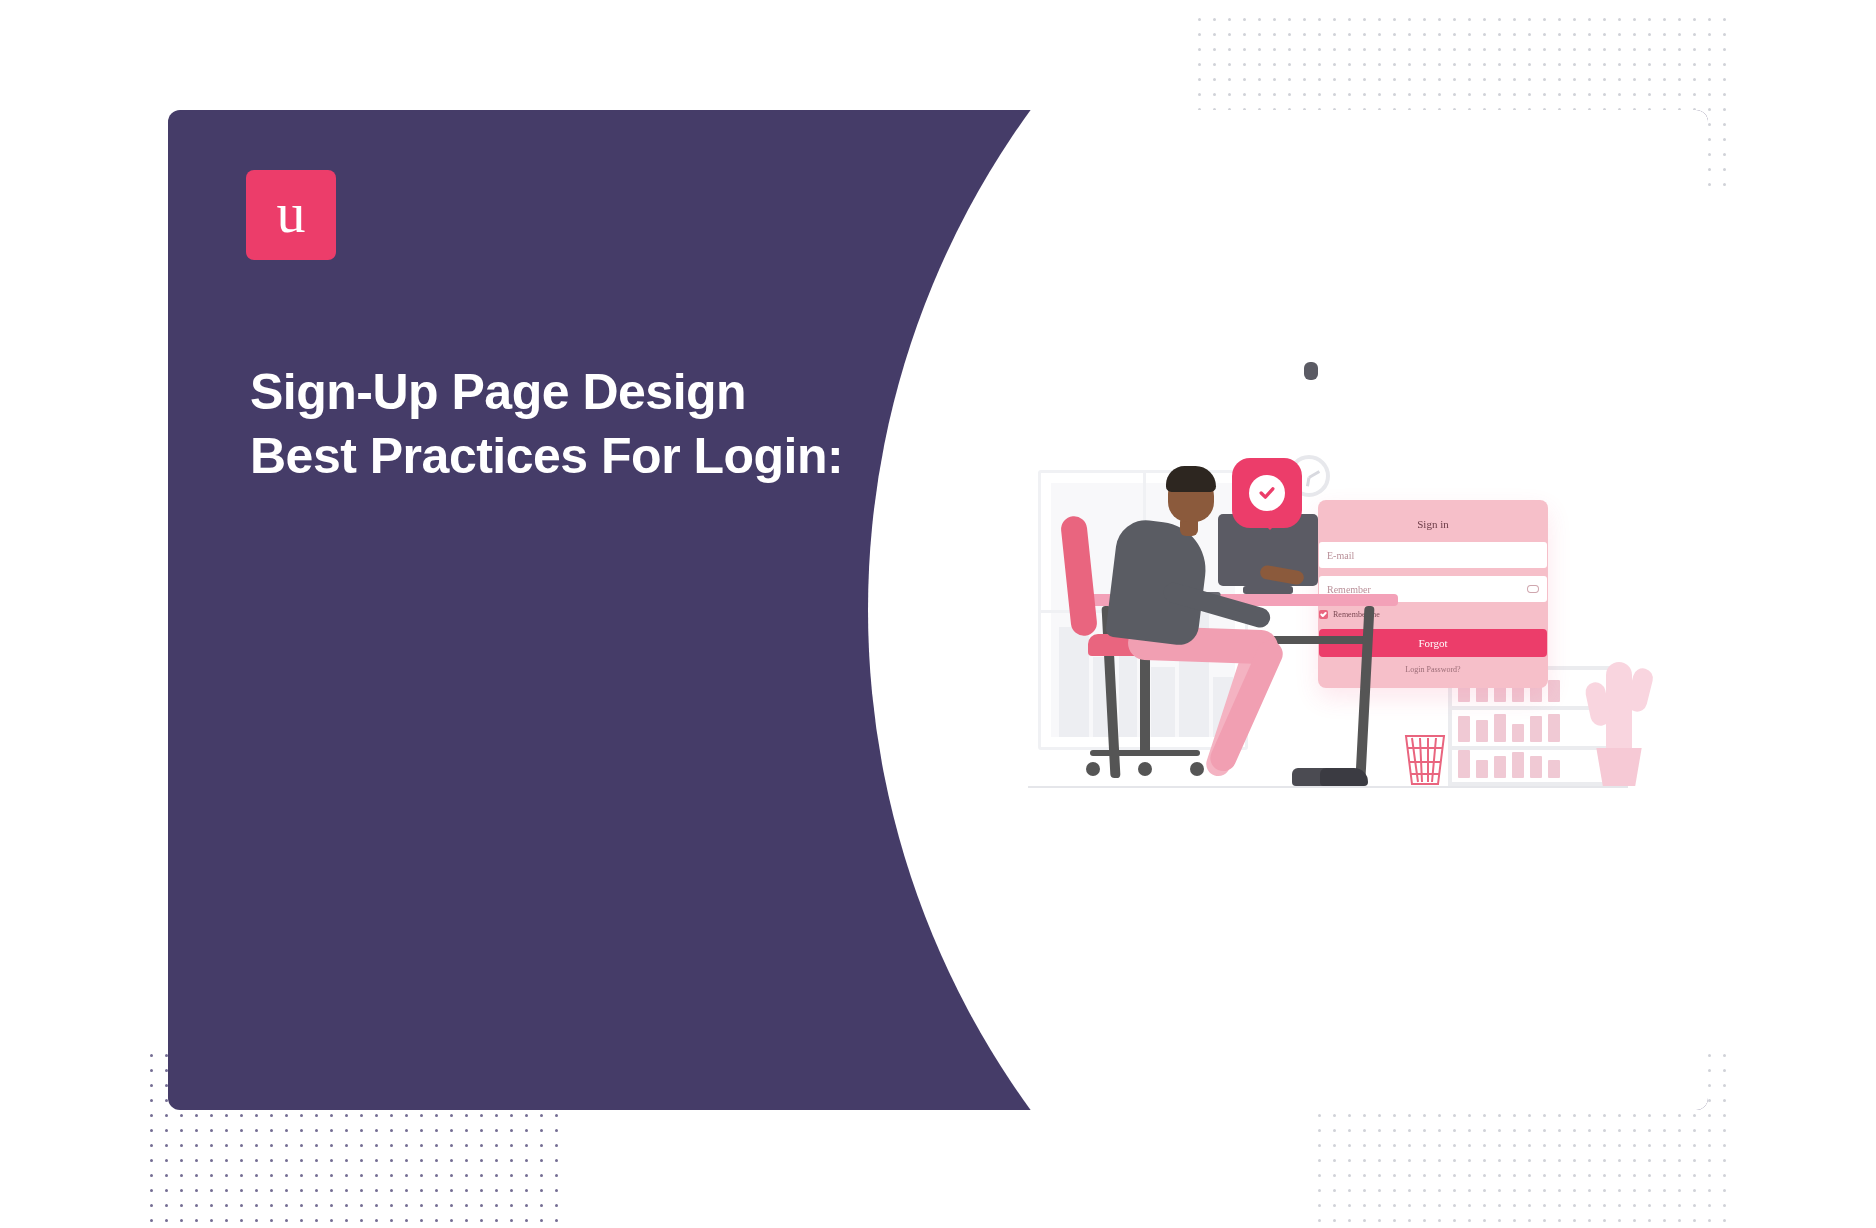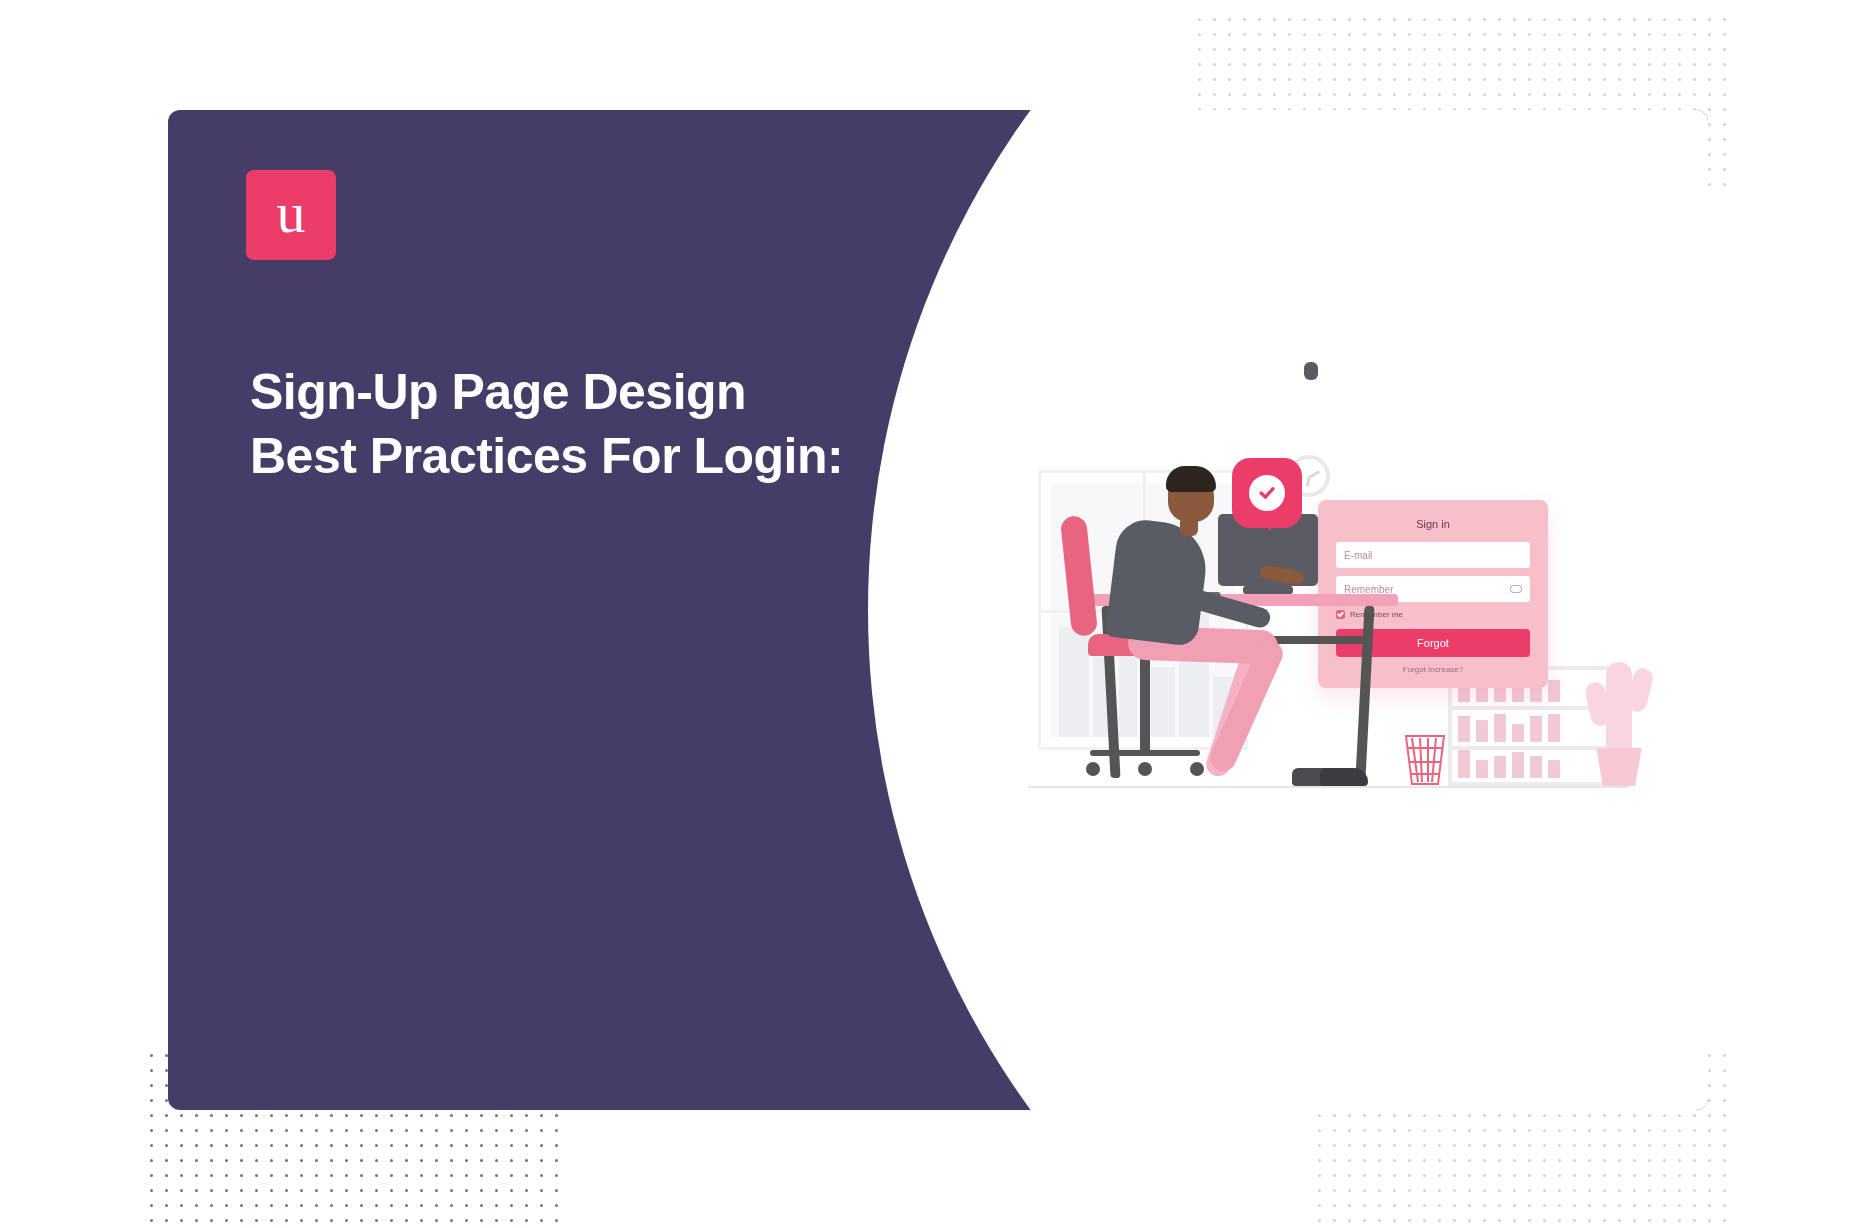--- a/index.html
+++ b/index.html
@@ -158,21 +158,21 @@
   .shoe  { position:absolute; left:226px; bottom:-36px; width:48px; height:18px; background:#3b3b42; border-radius:6px 14px 4px 4px; }
   .shoe2 { position:absolute; left:198px; bottom:-36px; width:46px; height:18px; background:#4b4b52; border-radius:6px 14px 4px 4px; }
 
   
   .bubble { position:absolute; left:224px; top:108px; width:70px; height:70px; background:#EC3D6A; border-radius:18px; display:flex; align-items:center; justify-content:center; }
   .bubble::after { content:""; position:absolute; bottom:-12px; left:28px; width:0; height:0; border:10px solid transparent; border-top-color:#EC3D6A; }
   .check { width:36px; height:36px; border-radius:50%; background:#fff; display:flex; align-items:center; justify-content:center; }
   .check svg { width:20px; height:20px; stroke:#EC3D6A; stroke-width:4; fill:none; stroke-linecap:round; stroke-linejoin:round; }
 
   
-  .signin { position:absolute; right:100px; top:150px; width:230px; background:#F6BFC9; border-radius:8px; padding:18px 18px 14px; box-shadow:0 10px 24px rgba(236,61,106,0.12); }
+  .signin { position:absolute; right:100px; top:150px; width:230px; background:#F6BFC9; border-radius:8px; padding:18px 1px 14px; box-shadow:0 10px 24px rgba(236,61,106,0.12);font-family:Liberation Serif, serif; }
   .signin .hdr { font-size:11px; text-align:center; color:#6b3b46; margin-bottom:12px; }
   .signin .field { background:#fff; border-radius:3px; height:26px; margin-bottom:8px; padding:0 8px; display:flex; align-items:center; font-size:10px; color:#b98f98; justify-content:space-between; }
   .signin .eye { width:12px; height:8px; border:1.5px solid #cfa6ae; border-radius:60%/100%; }
   .signin .remember { display:flex; align-items:center; gap:5px; font-size:8px; color:#7d4a55; margin:4px 0 10px; }
   .signin .remember .cb { width:9px; height:9px; background:#E9657F; border-radius:2px; display:flex; align-items:center; justify-content:center; }
   .signin .remember .cb svg{ width:7px; height:7px; stroke:#fff; stroke-width:3; fill:none; stroke-linecap:round; stroke-linejoin:round;}
   .signin .login-btn { background:#EC3D6A; color:#fff; text-align:center; border-radius:4px; height:28px; line-height:28px; font-size:11px; font-weight:500; }
   .signin .forgot { text-align:center; font-size:8px; color:#9c6d77; margin-top:8px; }
 </style>
 </head>
@@ -1374,21 +1374,21 @@
               <svg viewBox="0 0 10 10">
                 <path d="M2 5 L4 7 L8 3"></path>
               </svg>
             </span>
           <span>Remember me</span>
         </div>
         <div class="login-btn">
           <span>Forgot</span>
         </div>
         <div class="forgot">
-          <span>Forgot Increase?</span>
+          <span>Login Password?</span>
         </div>
       </div>
 
       <div class="desk">
         <div class="top"></div>
         <div class="legs">
           <div class="brace"></div>
           <div class="leg l"></div>
             <div class="leg r"></div>
         </div>

